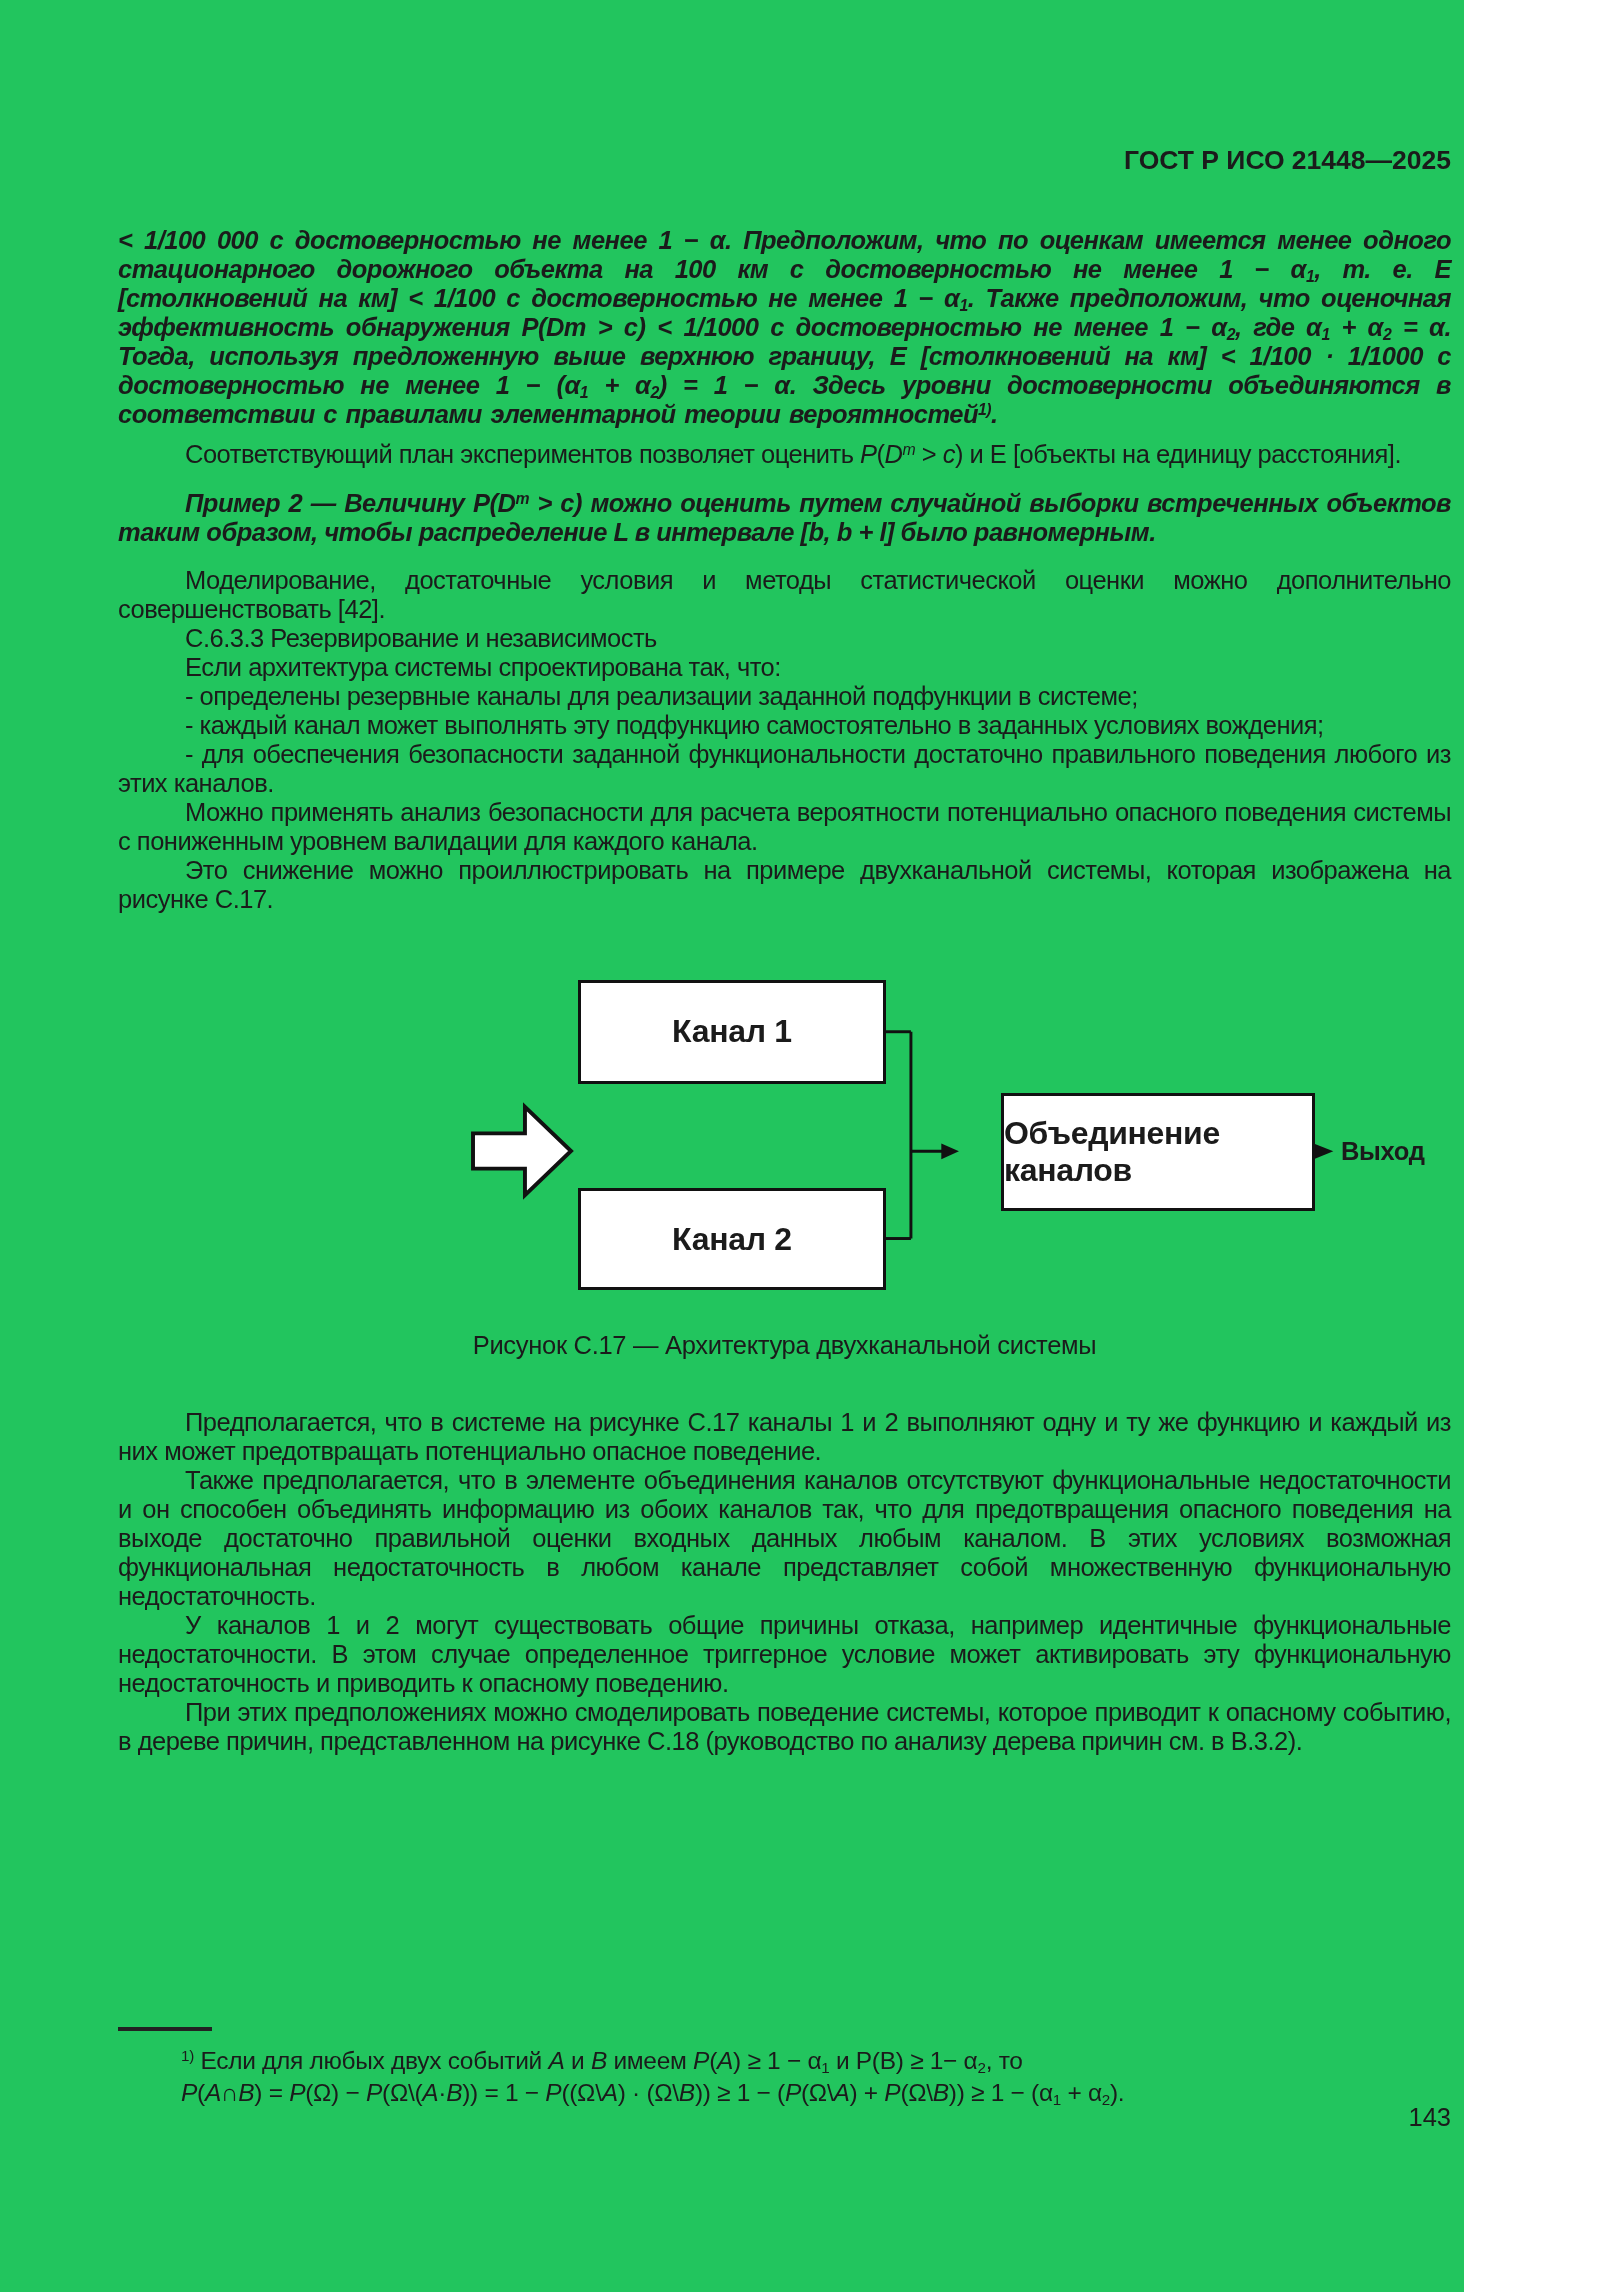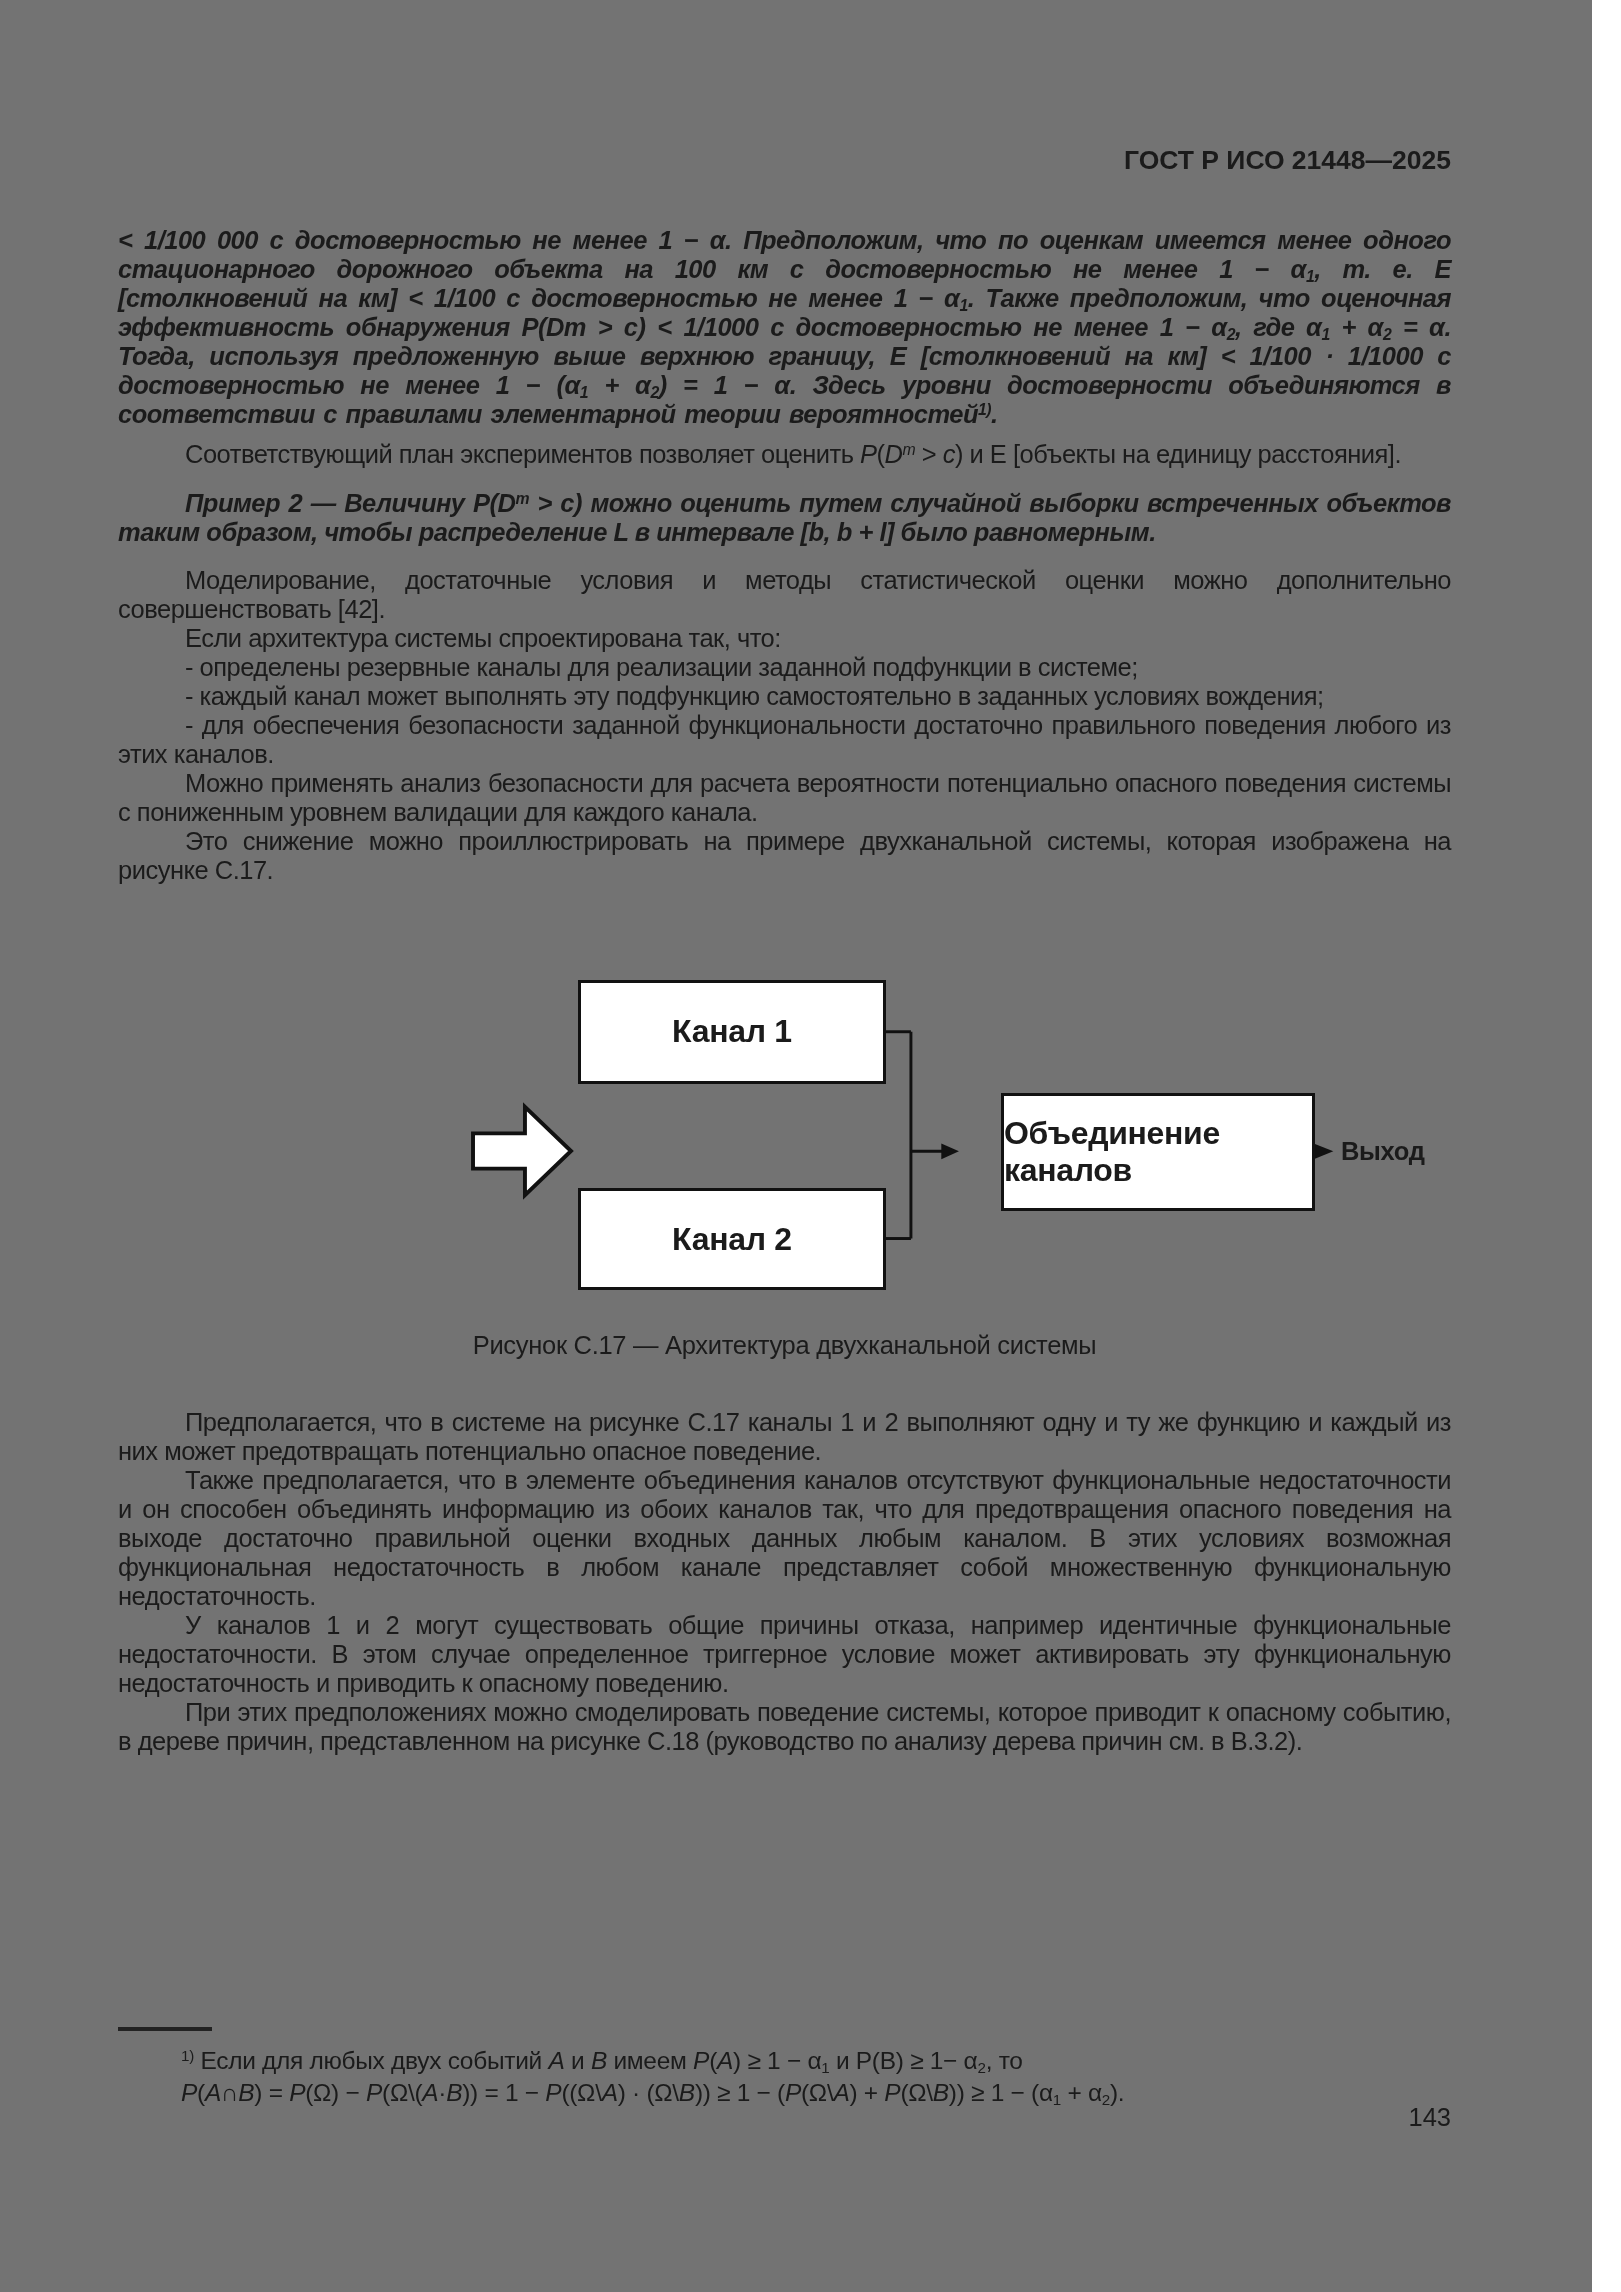--- a/index.html
+++ b/index.html
@@ -1,19 +1,19 @@
 <!DOCTYPE html>
 <html lang="ru"><head>
 <meta charset="utf-8">
 <style>
   html,body { margin:0; padding:0; background:#ffffff; }
   .page {
     position:relative;
-    width:1592px; height:2293px;
-    background:#737373;
+    width:1464px; height:2293px;
+    background:#22c55e;
     color:#1b1b1b;
     font-family:"Liberation Sans","DejaVu Sans",sans-serif;
     overflow:hidden;
   }
   .col { position:absolute; left:118px; width:1333px; }
 
   .std-header {
     top:145px; text-align:right;
     font-size:26.5px; font-weight:bold; letter-spacing:0;
   }
@@ -75,20 +75,21 @@
 
 <div class="page">
 
   <div class="col std-header">ГОСТ Р ИСО 21448—2025</div>
 
   <div class="col bodytext block-top">
     <p class="noindent bi bi-loose">&lt; 1/100 000 с достоверностью не менее 1 − α. Предположим, что по оценкам имеется менее одного стационарного дорожного объекта на 100 км с достоверностью не менее 1 − α<sub>1</sub>, т. е. Е [столкновений на км] &lt; 1/100 с достоверностью не менее 1 − α<sub>1</sub>. Также предположим, что оценочная эффективность обнаружения P(Dm &gt; c) &lt; 1/1000 с достоверностью не менее 1 − α<sub>2</sub>, где α<sub>1</sub> + α<sub>2</sub> = α. Тогда, используя предложенную выше верхнюю границу, Е [столкновений на км] &lt; 1/100 · 1/1000 с достоверностью не менее 1 − (α<sub>1</sub> + α<sub>2</sub>) = 1 − α. Здесь уровни достоверности объединяются в соответствии с правилами элементарной теории вероятностей<sup>1)</sup>.</p>
     <p class="gap18">Соответствующий план экспериментов позволяет оценить <i>P</i>(<i>D<sup>m</sup></i> &gt; <i>c</i>) и Е [объекты на единицу расстояния].</p>
     <p class="gap20 bi">Пример 2 — Величину P(D<sup>m</sup> &gt; c) можно оценить путем случайной выборки встреченных объектов таким образом, чтобы распределение L в интервале [b, b + l] было равномерным.</p>
     <p class="gap20">Моделирование, достаточные условия и методы статистической оценки можно дополнительно совершенствовать [42].</p>
+    <p>С.6.3.3 Резервирование и независимость</p>
     <p>Если архитектура системы спроектирована так, что:</p>
     <p>- определены резервные каналы для реализации заданной подфункции в системе;</p>
     <p>- каждый канал может выполнять эту подфункцию самостоятельно в заданных условиях вождения;</p>
     <p>- для обеспечения безопасности заданной функциональности достаточно правильного поведения любого из этих каналов.</p>
     <p>Можно применять анализ безопасности для расчета вероятности потенциально опасного поведения системы с пониженным уровнем валидации для каждого канала.</p>
     <p>Это снижение можно проиллюстрировать на примере двухканальной системы, которая изображена на рисунке С.17.</p>
   </div>
 
   <div class="figure">
 

